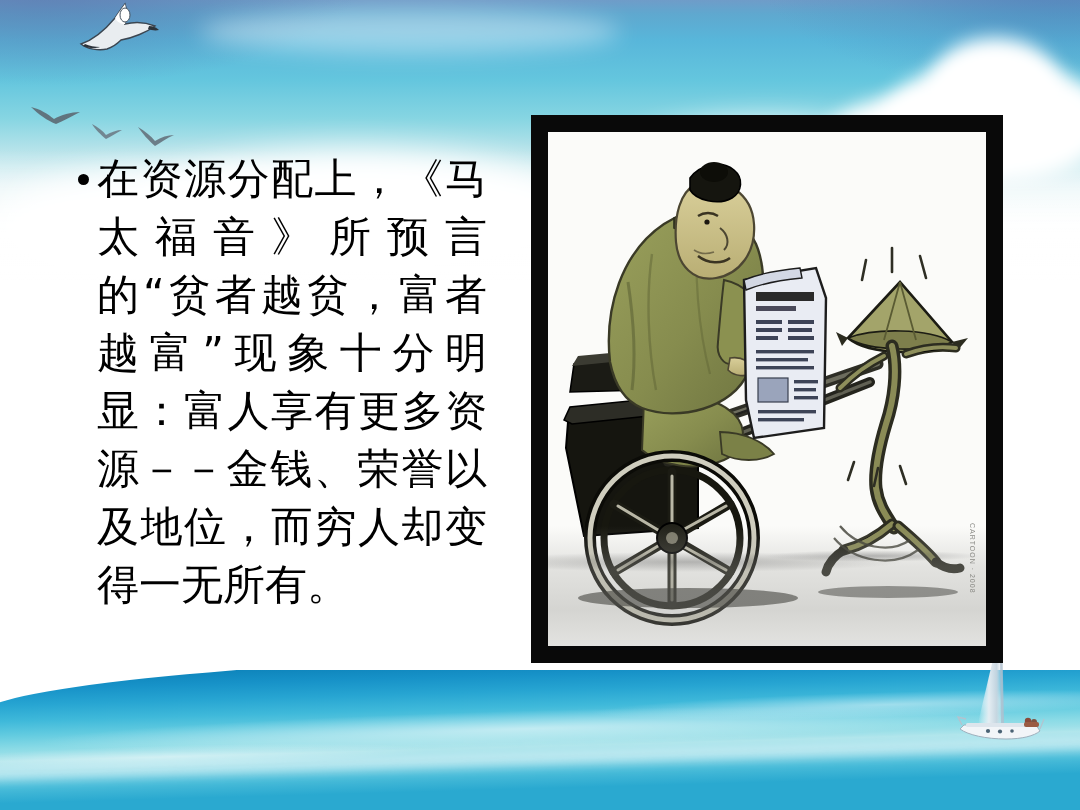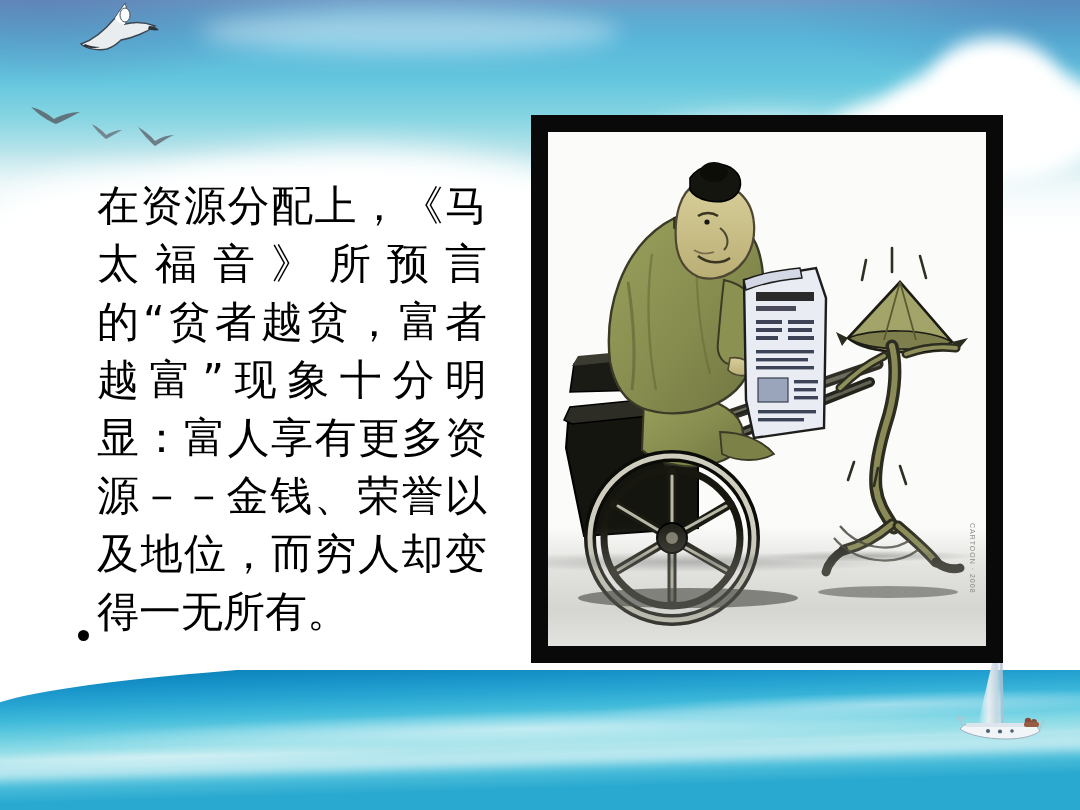--- a/index.html
+++ b/index.html
@@ -151,22 +151,21 @@
 
   
   .text-block {
     position: absolute;
     left: 78px;
     top: 150px;
     width: 452px;
   }
   .bullet-row {
     display: flex;
-    align-items: flex-end;
-    margin-top: 27px;
+    align-items: flex-start;
   }
   .bullet-dot {
     width: 11px;
     height: 11px;
     border-radius: 50%;
     background: #000000;
     margin-top: 24px;
     margin-right: 8px;
     flex: 0 0 auto;
   }

